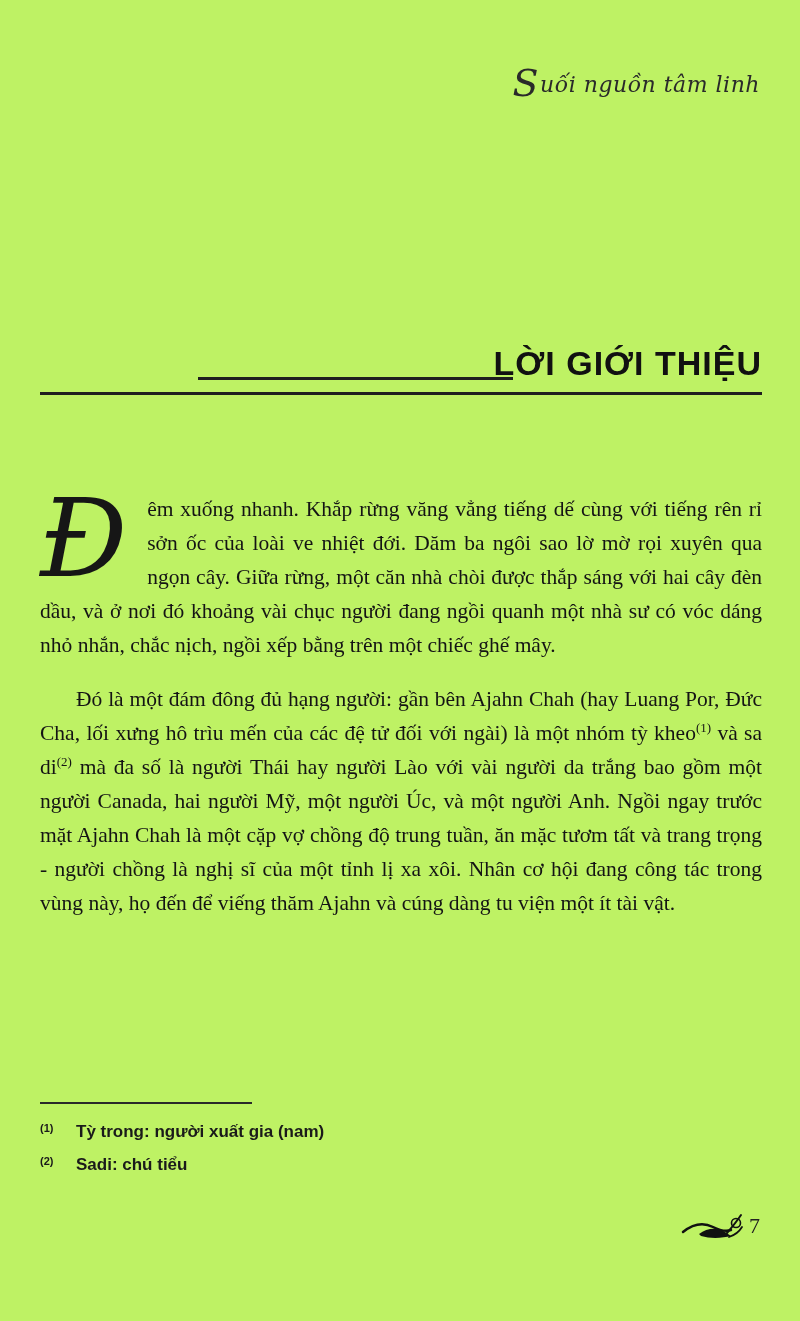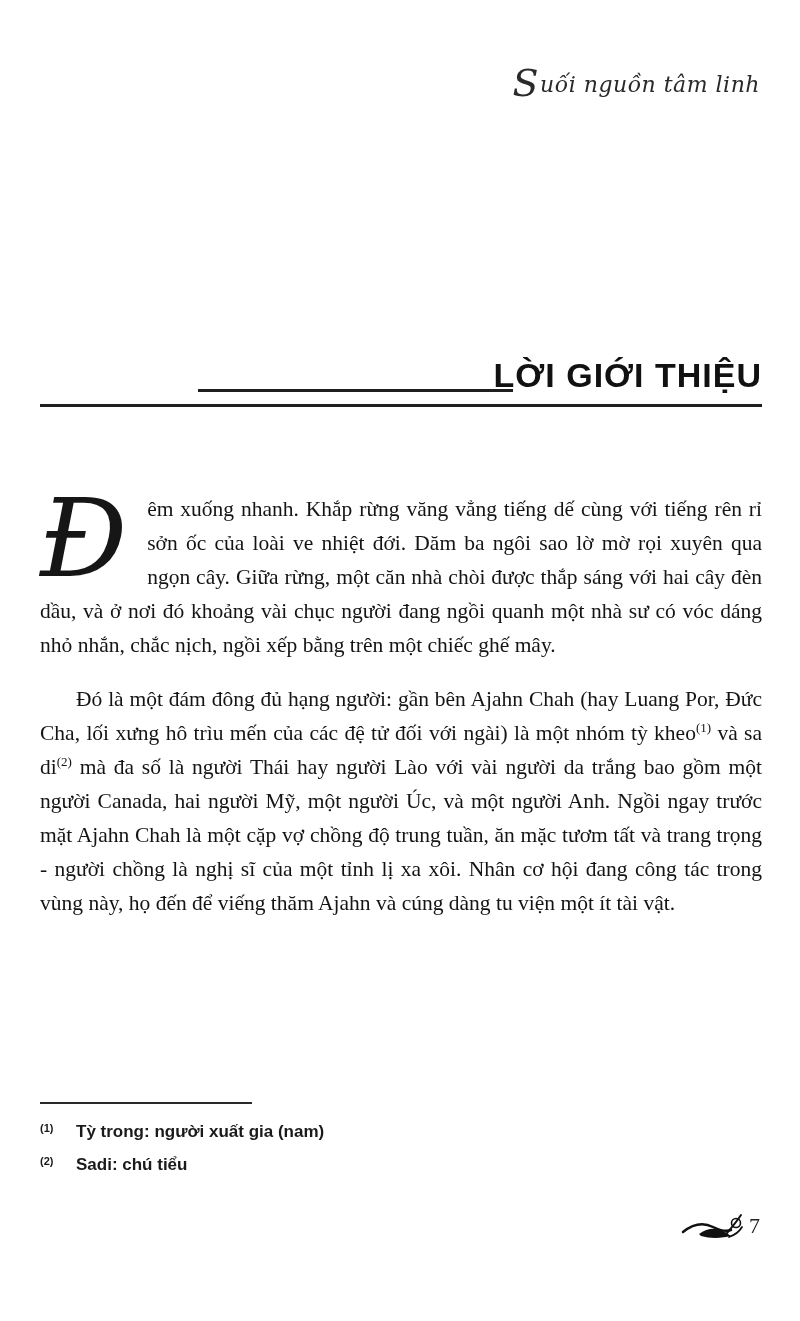--- a/index.html
+++ b/index.html
@@ -2,21 +2,21 @@
 <html><head>
 <meta charset="utf-8">
 <style>
   * { margin: 0; padding: 0; box-sizing: border-box; }
   html, body { background: #e8e8e8; }
   .page {
     position: relative;
     width: 800px;
     height: 1321px;
     margin: 0 auto;
-    background: #ffffff;
+    background: #bef264;
     color: #1b1b1b;
     overflow: hidden;
     font-family: "Liberation Serif", serif;
   }
 
   
   .running-head {
     position: absolute;
     top: 72px;
     right: 40px;
@@ -32,21 +32,21 @@
     line-height: 0;
     vertical-align: -4px;
     margin-right: 1px;
     font-family: "DejaVu Serif", serif;
     font-style: italic;
   }
 
   
   .title-block {
     position: absolute;
-    top: 356px;
+    top: 344px;
     left: 40px;
     width: 722px;
     text-align: right;
     border-bottom: 3px solid #1f1f1f;
     padding-bottom: 9px;
   }
   .title-text {
     font-family: "Liberation Sans", sans-serif;
     font-weight: bold;
     font-size: 34px;

